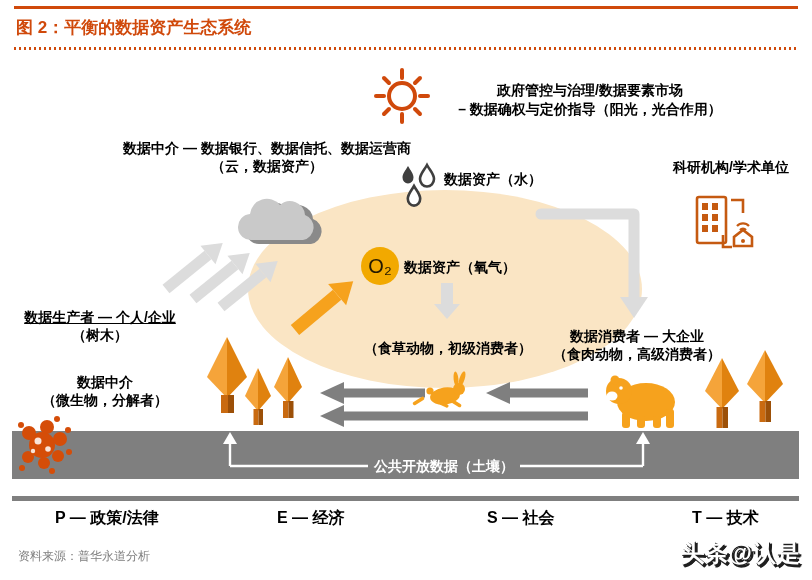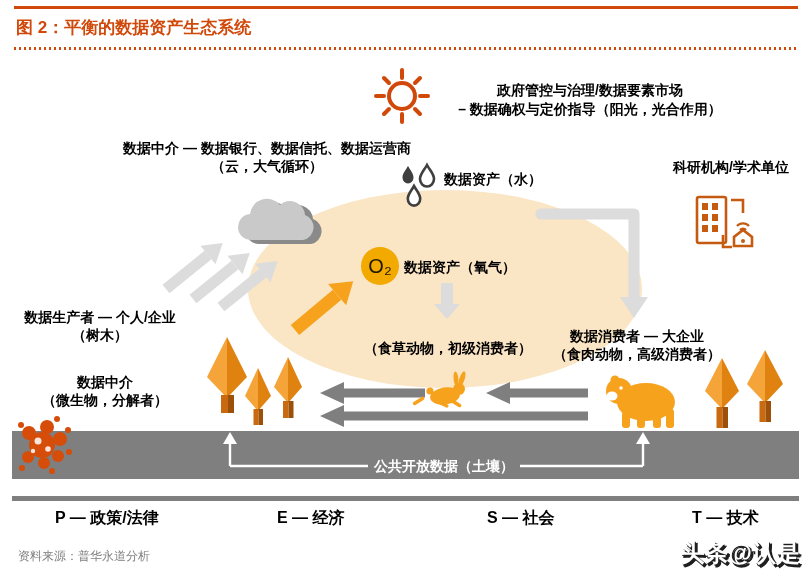--- a/index.html
+++ b/index.html
@@ -212,29 +212,29 @@
   </svg>
 
   <div class="abs" id="o2-badge">
     <span>O₂</span>
   </div>
 
   <div class="abs lbl ctr" style="left:590px;top:81px;">政府管控与治理/数据要素市场</div>
   <div class="abs lbl ctr" style="left:267px;top:139px;">数据中介 — 数据银行、数据信托、数据运营商</div>
 
   <div class="abs lbl ctr" style="left:590px;top:100px;">– 数据确权与定价指导（阳光，光合作用）</div>
-  <div class="abs lbl ctr" style="left:267px;top:157px;">（云，大气循环）</div>
+  <div class="abs lbl ctr" style="left:267px;top:157px;">（云，数据资产）</div>
 
   <div class="abs lbl" style="left:444px;top:170px;">数据资产（水）</div>
 
   <div class="abs lbl ctr" style="left:731px;top:158px;">科研机构/学术单位</div>
 
   <div class="abs lbl" style="left:404px;top:258px;">数据资产（氧气）</div>
 
-  <div class="abs lbl ctr" style="left:100px;top:308px;">数据生产者 — 个人/企业</div>
+  <div class="abs lbl ctr" style="left:100px;top:308px;text-decoration:underline;">数据生产者 — 个人/企业</div>
   <div class="abs lbl ctr" style="left:100px;top:326px;">（树木）</div>
 
   <div class="abs lbl ctr" style="left:105px;top:373px;">数据中介</div>
   <div class="abs lbl ctr" style="left:105px;top:391px;">（微生物，分解者）</div>
 
   <div class="abs lbl ctr" style="left:448px;top:339px;">（食草动物，初级消费者）</div>
 
   <div class="abs lbl ctr" style="left:637px;top:327px;">数据消费者 — 大企业</div>
   <div class="abs lbl ctr" style="left:637px;top:345px;">（食肉动物，高级消费者）</div>
 

